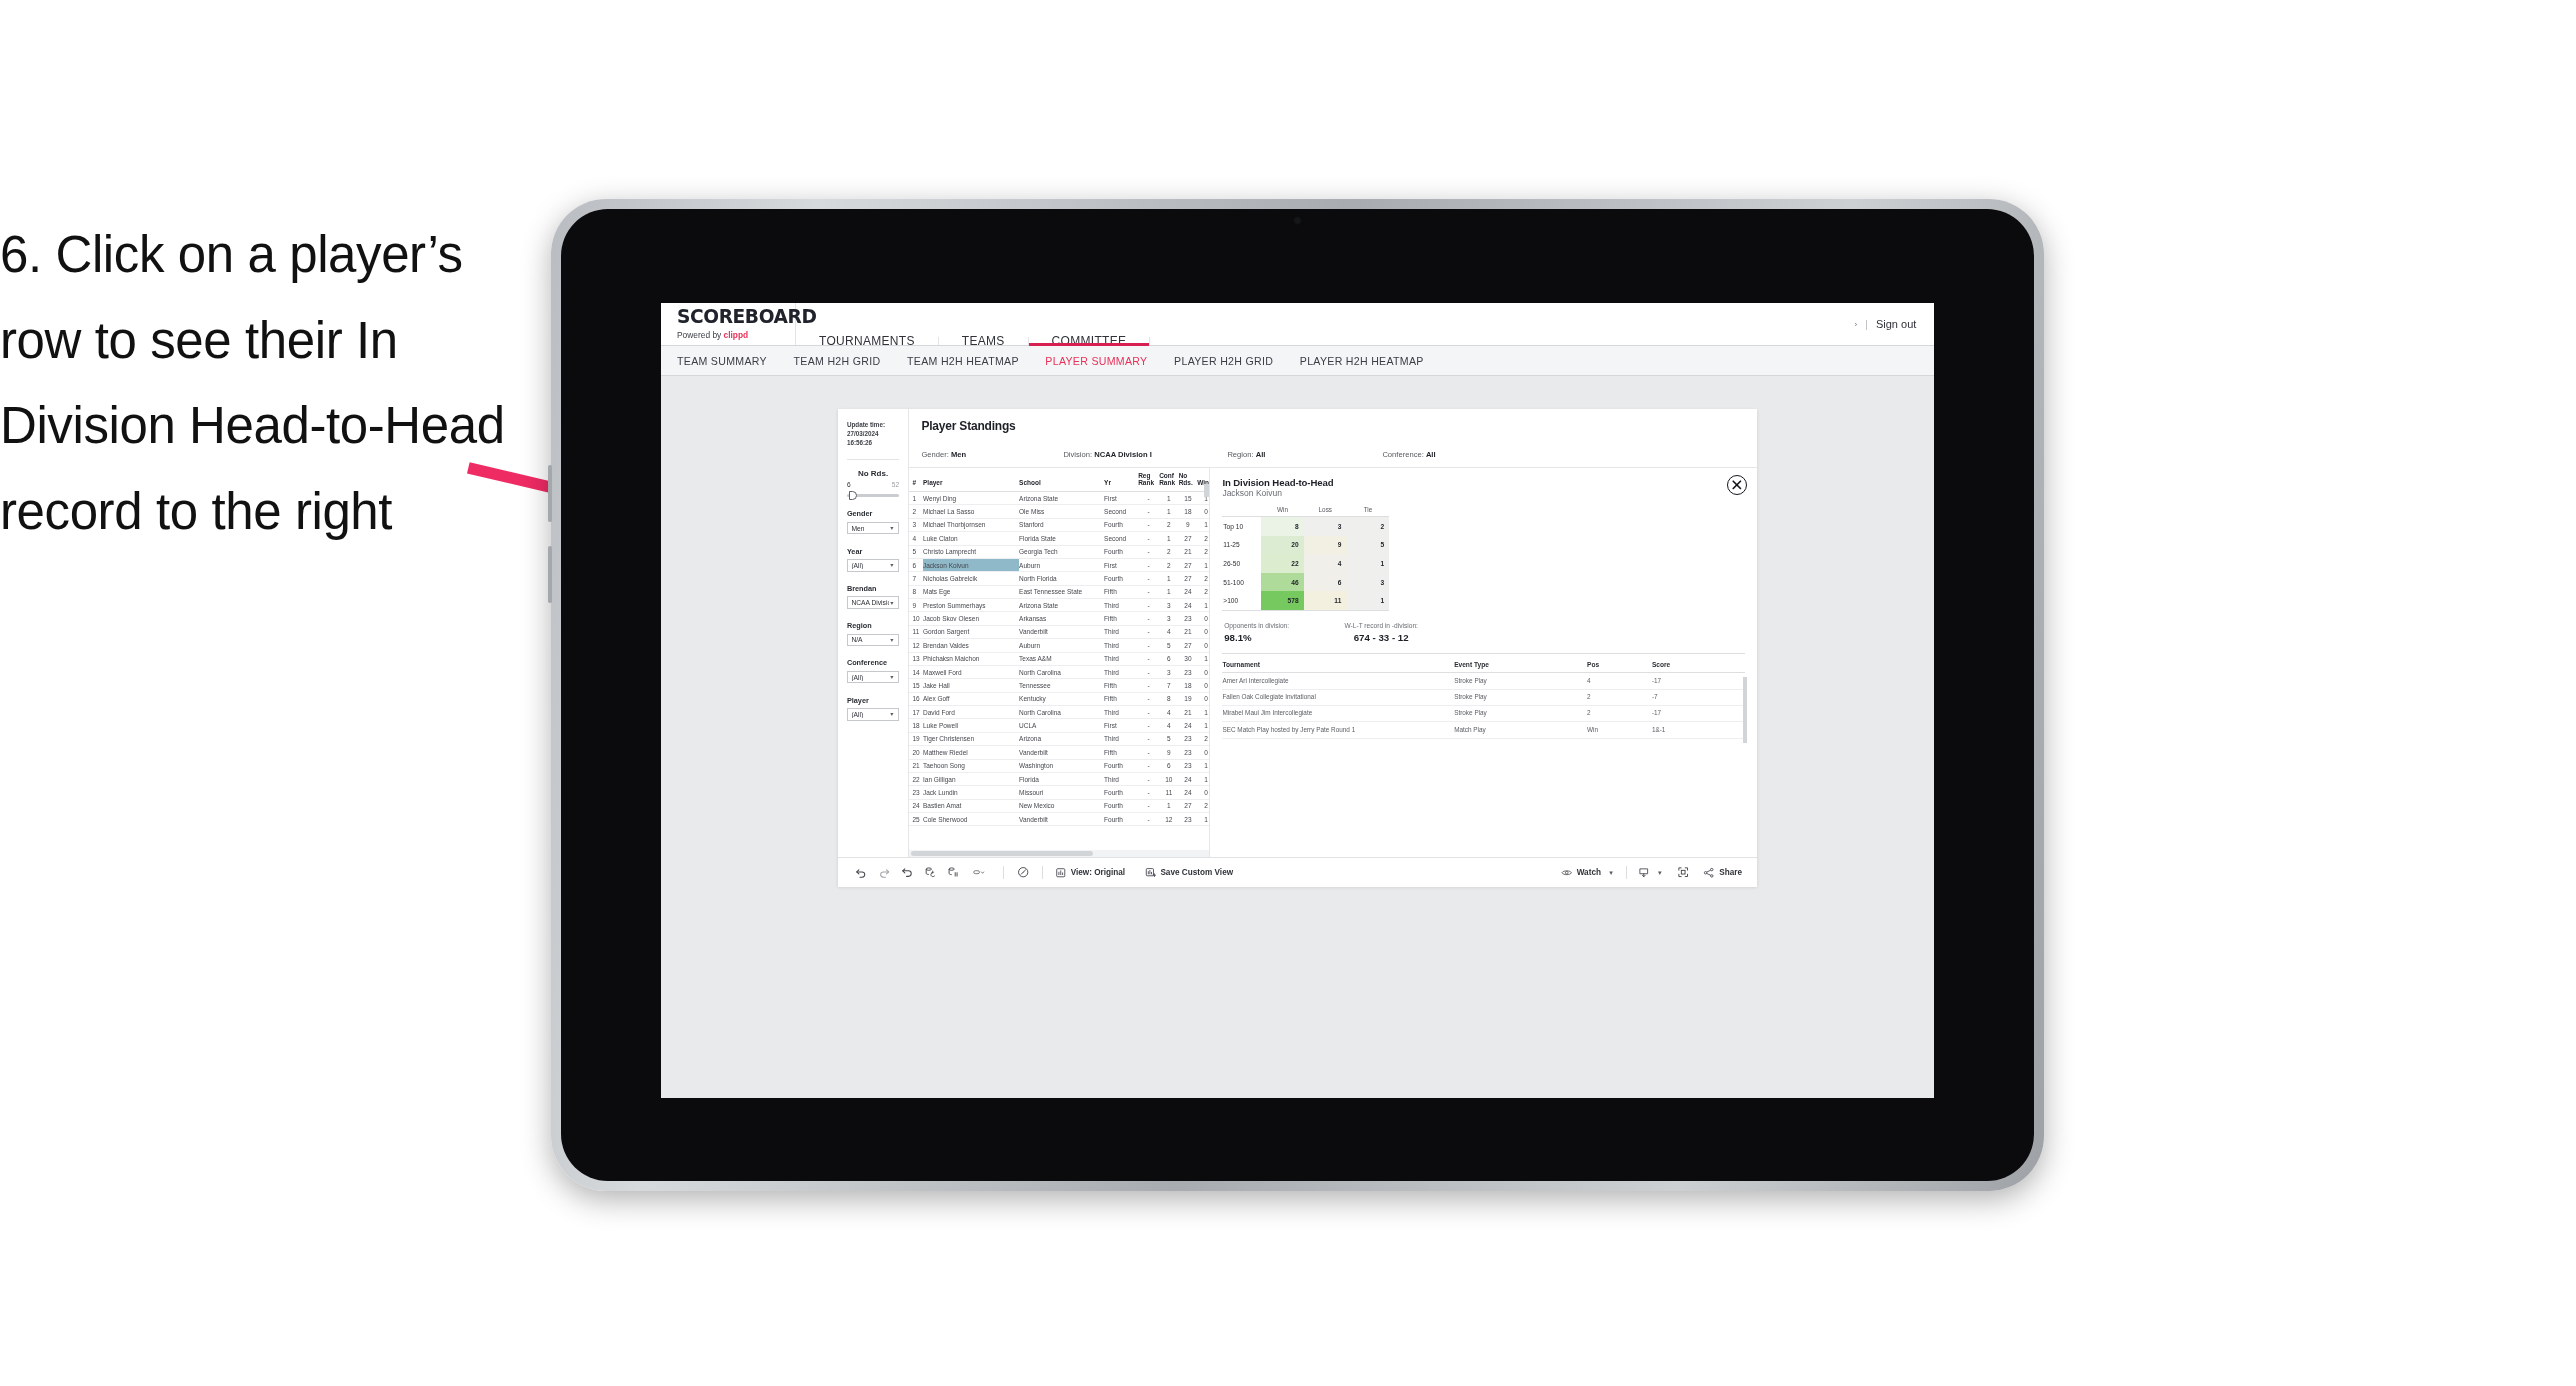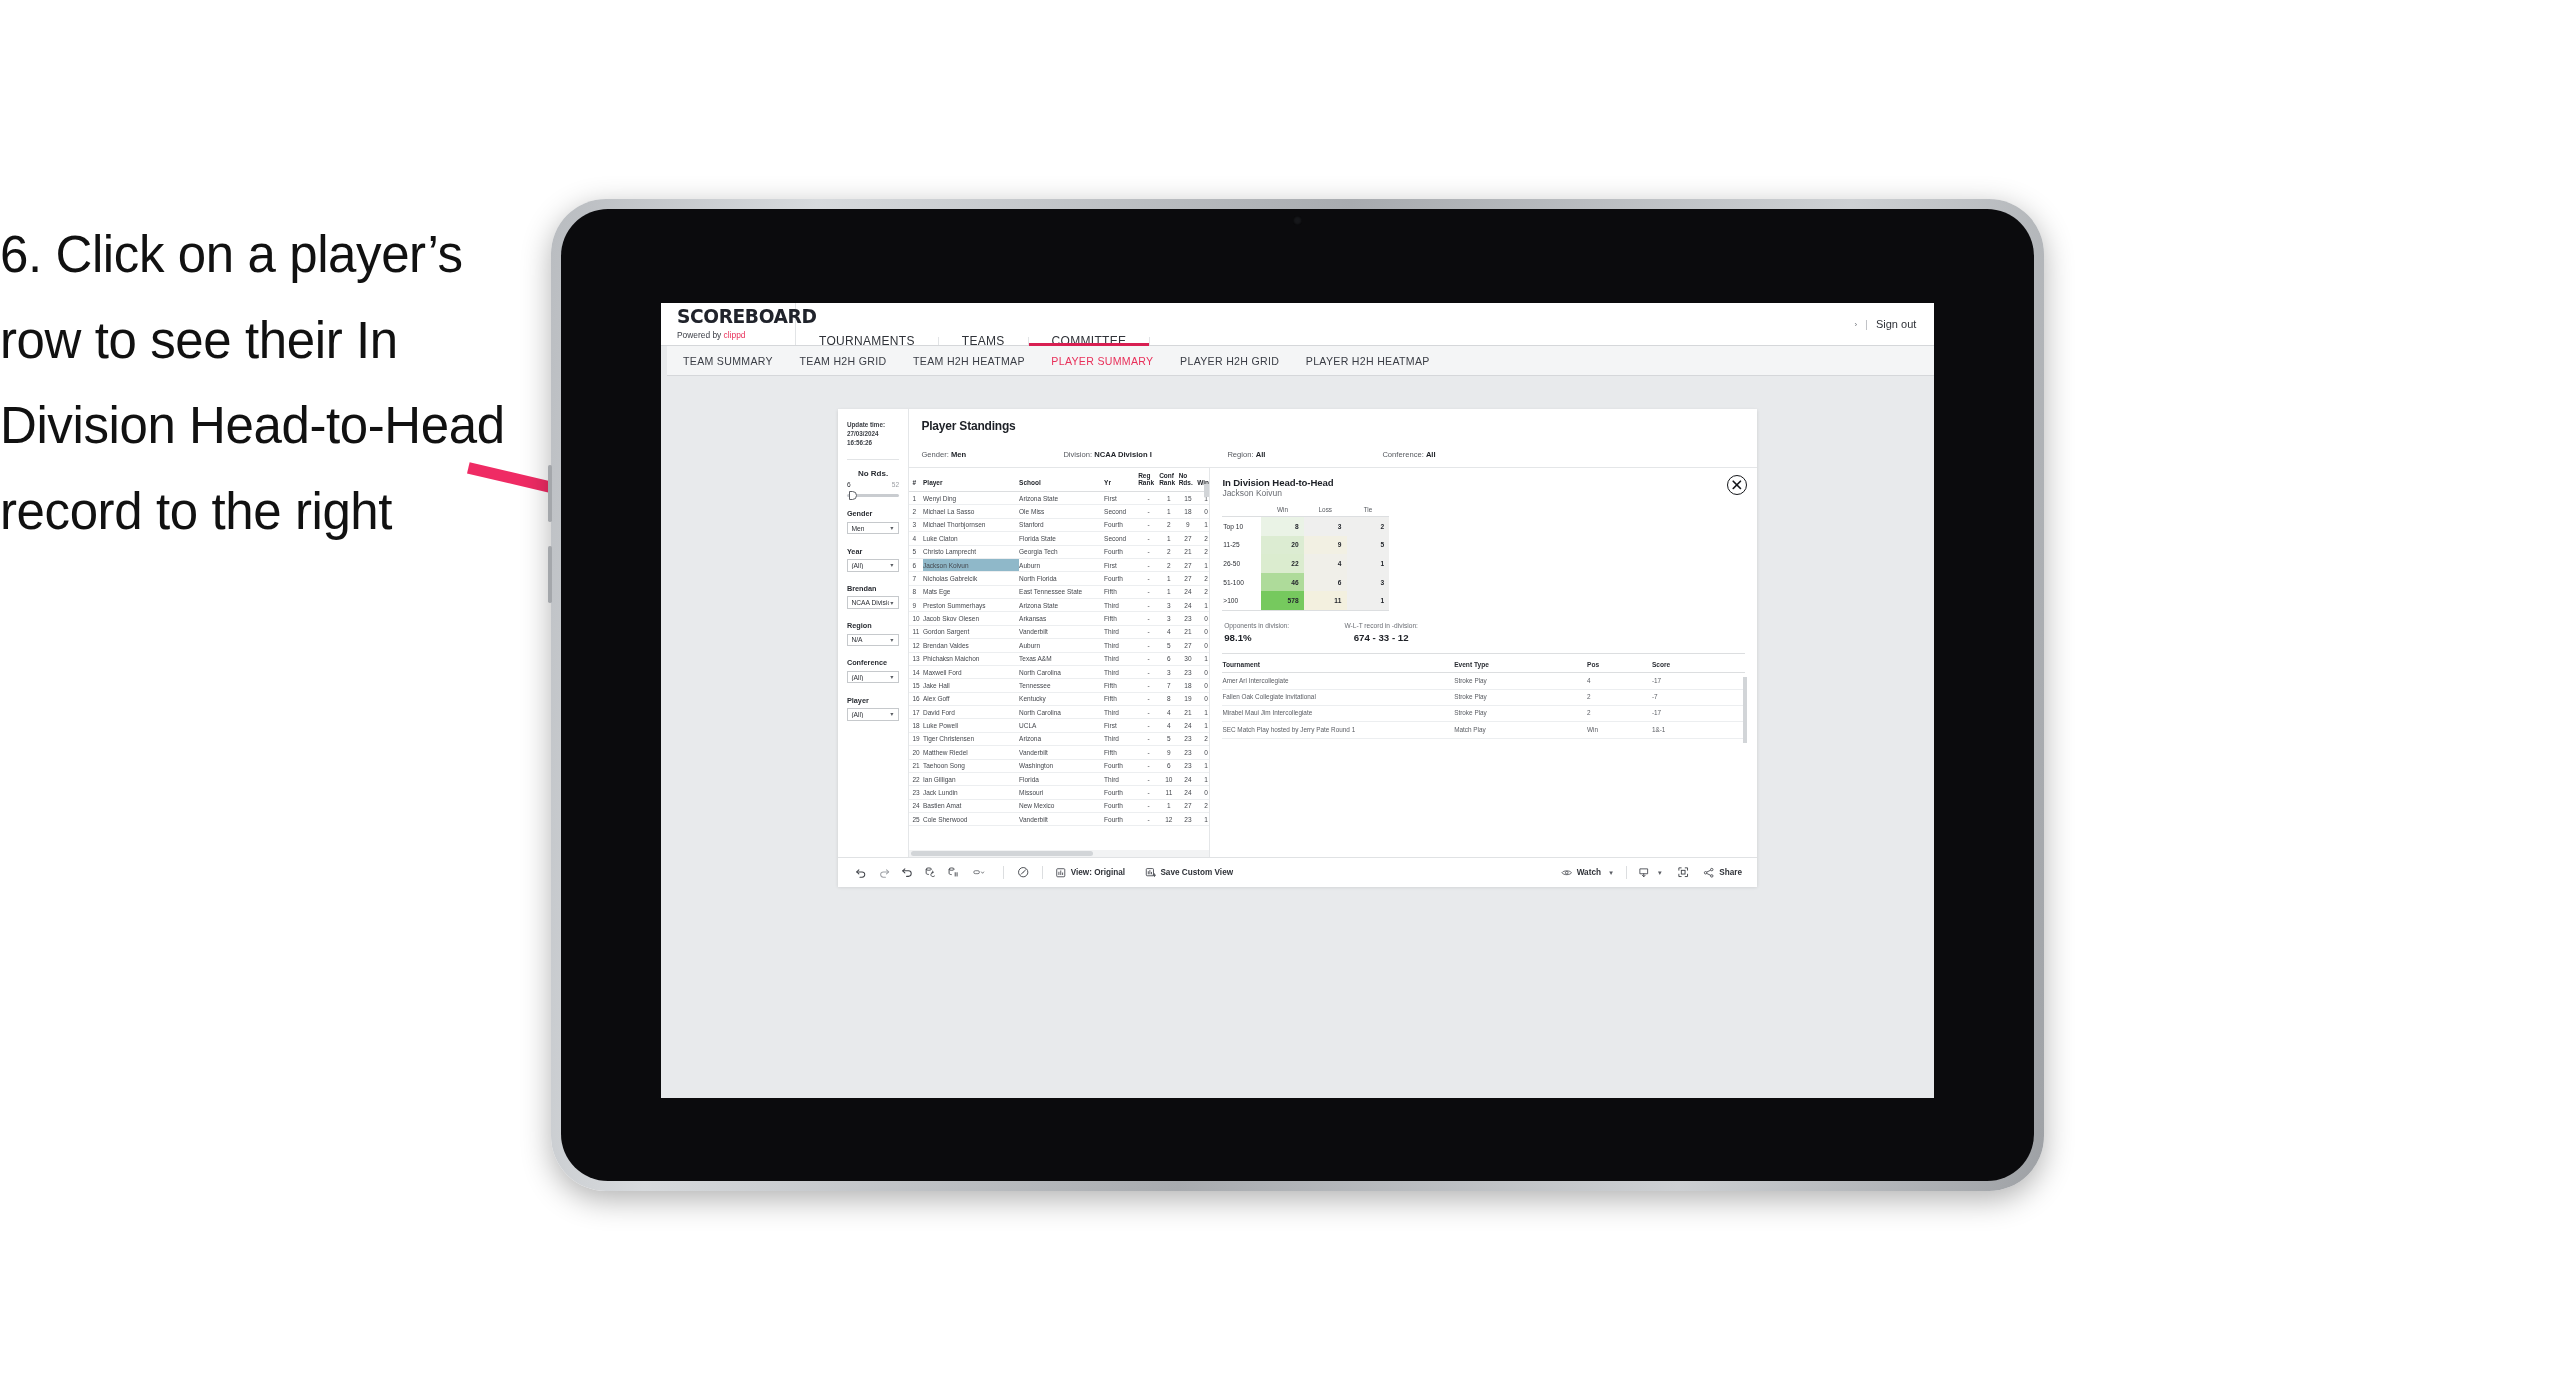--- a/index.html
+++ b/index.html
@@ -40,36 +40,36 @@
   }
 
   
   #sitebar { height: 43px; background:#fff; display:flex; align-items:stretch;
              border-bottom:0.9px solid #d5d7da; position:relative; }
   #brand { width: 135px; display:flex; flex-direction:column; justify-content:center;
            padding-left: 16px; border-right:0.9px solid #e2e4e6; }
   #brand .bt { font-family:"DejaVu Sans", sans-serif; font-weight:900; font-size:18.6px;
                letter-spacing:-0.4px; color:#20232b; line-height:1; }
   #brand .bs { font-size:8.4px; color:#3a3d45; margin-top:2.7px; }
-  #brand .bs b { color:#e8305a; font-weight:400; }
+  #brand .bs b { color:#e8305a; font-weight:700; }
   .topnav { display:flex; align-items:stretch;margin-top:34px; }
   .topnav a { display:flex; align-items:center; padding:0 23px; font-size:12px;
               color:#2f3238; text-decoration:none; letter-spacing:0.3px;
               border-right:0.9px solid #e2e4e6; position:relative; }
   .topnav a.active::after { content:""; position:absolute; left:0; right:0; bottom:-0.9px;
               height:2.7px; background:#d81f52; }
   #acct { margin-left:auto; display:flex; align-items:center; padding-right:17.7px;
           font-size:11px; color:#3a3d45; gap:8px; }
   #acct .sep { color:#b9bcc0; }
   #acct .caret { font-size:8px; color:#6c7076; }
   #acct a { color:#2f3238; text-decoration:none; }
 
   
   #subnav { height:30px; background:#f4f5f6; border-bottom:0.9px solid #d5d7da;
-            display:flex; align-items:center; padding-left:16px; gap:26.6px;margin-left:6px; }
+            display:flex; align-items:center; padding-left:16px; gap:26.6px; }
   #subnav a { font-size:10.6px; color:#3a3d45; text-decoration:none; letter-spacing:0.3px; }
   #subnav a.active { color:#e8305a; }
 
   
   #wb { position:absolute; left:177px; top:106px; width:919px; height:478px;
         background:#fff; box-shadow:0 0.9px 3.5px rgba(0,0,0,.13); display:flex; flex-direction:column; }
   #wbmain { flex:1; display:flex; overflow:hidden; }
 
   
   #filters { width:71px; border-right:0.9px solid #e4e6e8; padding:12.4px 8.9px 0 8.9px; flex-shrink:0; }

